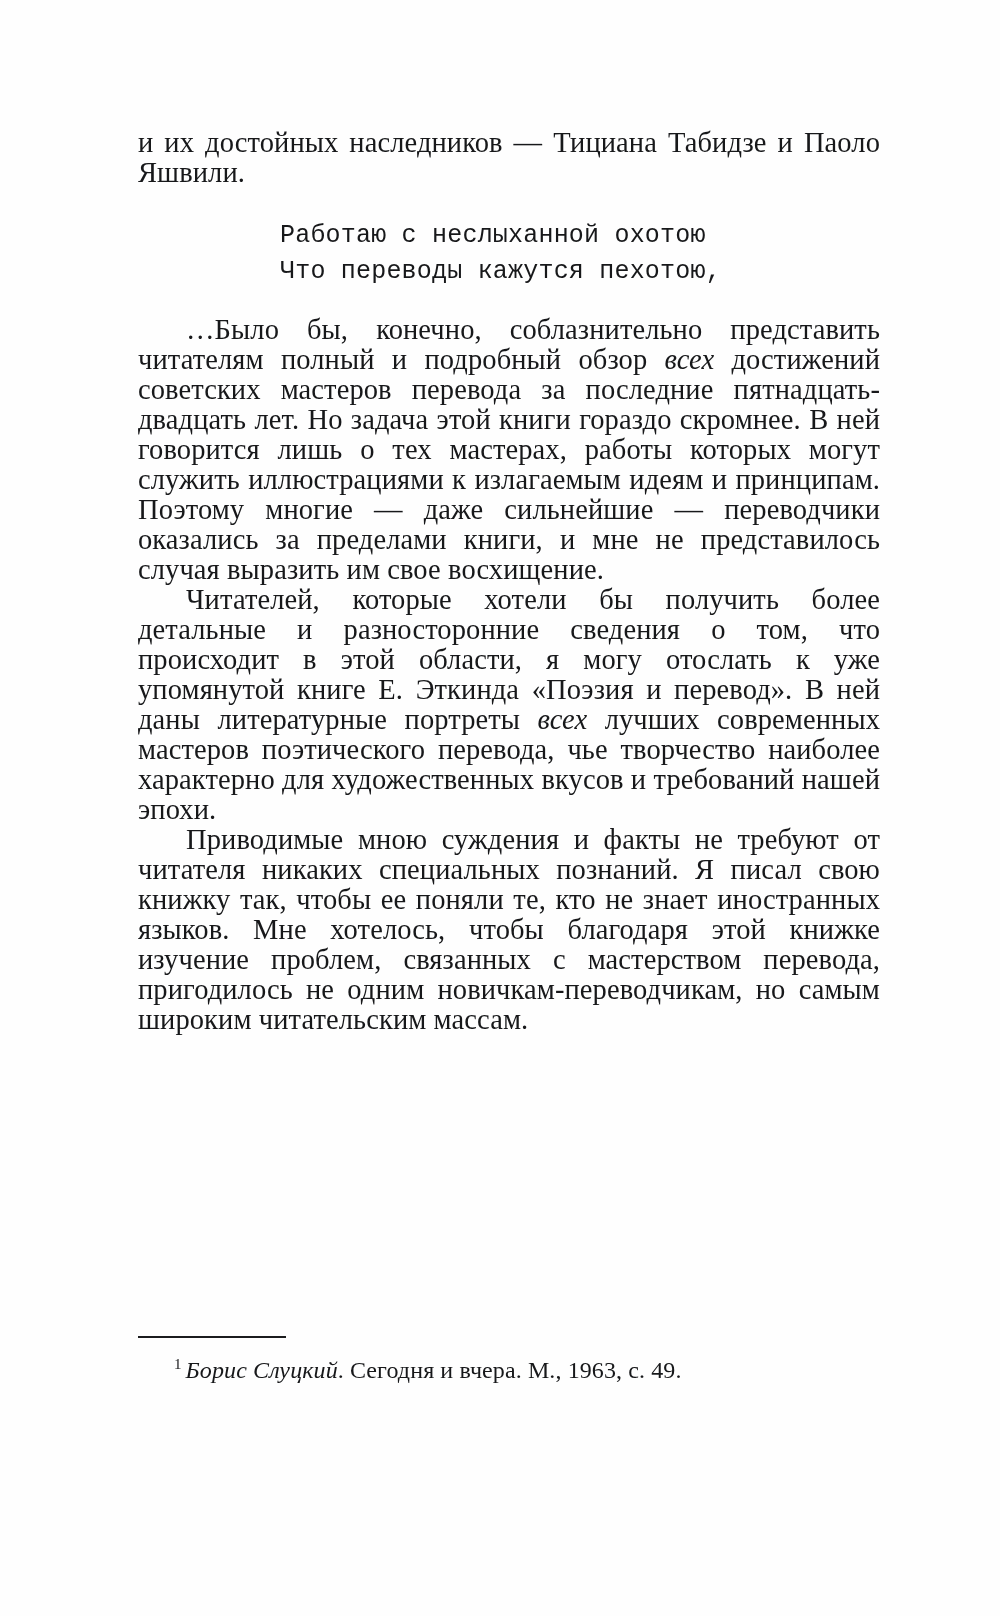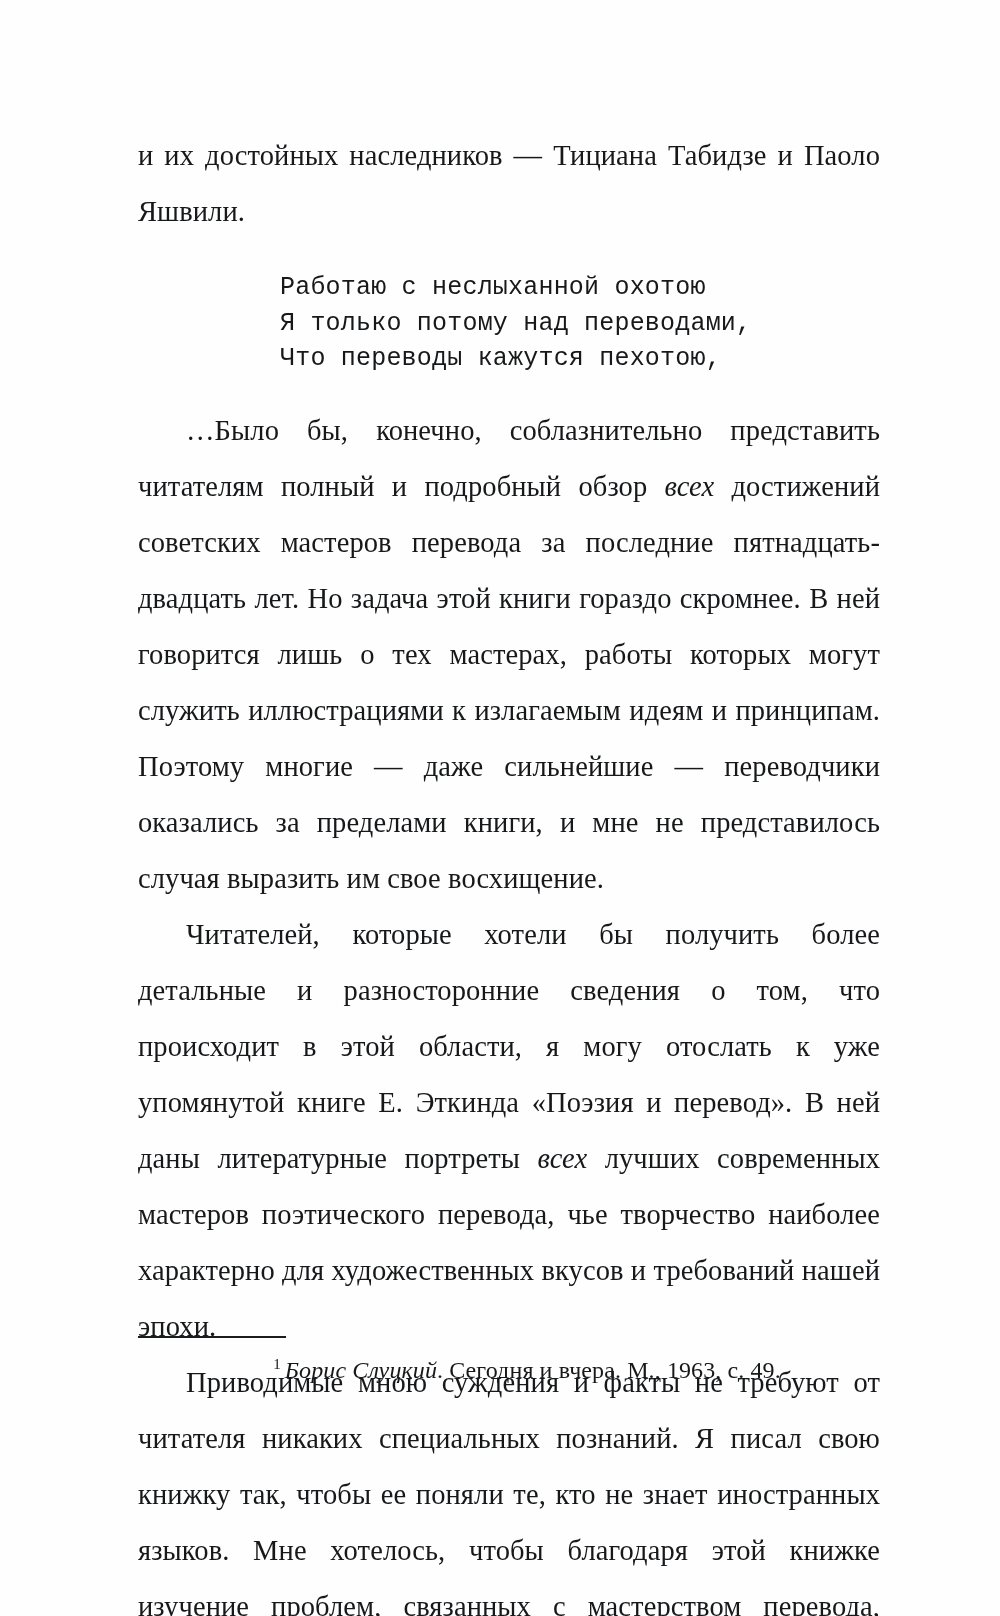--- a/index.html
+++ b/index.html
@@ -24,21 +24,21 @@
   }
   .text-column {
     position: absolute;
     left: 138px;
     top: 128px;
     width: 742px;
   }
   p {
     margin: 0;
     font-size: 28.5px;
-    line-height: 56px;
+    line-height: 30px;
     text-align: justify;
     text-justify: inter-word;
     letter-spacing: 0.1px;
     hyphens: manual;
   }
   p.indent {
     text-indent: 48px;
   }
   .verse {
     margin: 30px 0 26px 0;
@@ -71,21 +71,21 @@
   }
   .footnote-rule {
     width: 148px;
     height: 0;
     border-top: 2px solid #1b1c1e;
     margin-bottom: 16px;
   }
   .footnote {
     font-size: 24px;
     line-height: 32px;
-    text-align: center;
+    text-align: left;
     padding-left: 36px;
     letter-spacing: 0.1px;
   }
   .footnote sup {
     font-size: 15px;
     vertical-align: super;
     line-height: 0;
     margin-right: 4px;
   }
   .footnote em {
@@ -97,21 +97,20 @@
 
 <div class="page">
 
   <div class="text-column">
 
     <p>и их достойных наследников — Тициана Табидзе и Паоло Яшвили.</p>
 
 
     <div class="verse">
       <div class="line">Работаю с неслыханной охотою</div>
-      <div class="line">Я только потому над переводами,</div>
       <div class="line">Что переводы кажутся пехотою,</div>
     </div>
 
     <p class="indent gap-before"><span>…Было бы, конечно, соблазнительно представить читателям полный и подробный обзор </span><em>всех</em><span> достижений советских мастеров перевода за последние пятнадцать-двадцать лет. Но задача этой книги гораздо скромнее. В ней говорится лишь о тех мастерах, работы которых могут служить иллюстрациями к излагаемым идеям и принципам. Поэтому многие — даже сильнейшие — переводчики оказались за пределами книги, и мне не представилось случая выразить им свое восхищение.</span></p>
 
     <p class="indent"><span>Читателей, которые хотели бы получить более детальные и разносторонние сведения о том, что происходит в этой области, я могу отослать к уже упомянутой книге Е. Эткинда «Поэзия и перевод». В ней даны литературные портреты </span><em>всех</em><span> лучших современных мастеров поэтического перевода, чье творчество наиболее характерно для художественных вкусов и требований нашей эпохи.</span></p>
 
     <p class="indent">Приводимые мною суждения и факты не требуют от читателя никаких специальных познаний. Я писал свою книжку так, чтобы ее поняли те, кто не знает иностранных языков. Мне хотелось, чтобы благодаря этой книжке изучение проблем, связанных с мастерством перевода, пригодилось не одним новичкам-переводчикам, но самым широким читательским массам.</p>
 
   </div>

